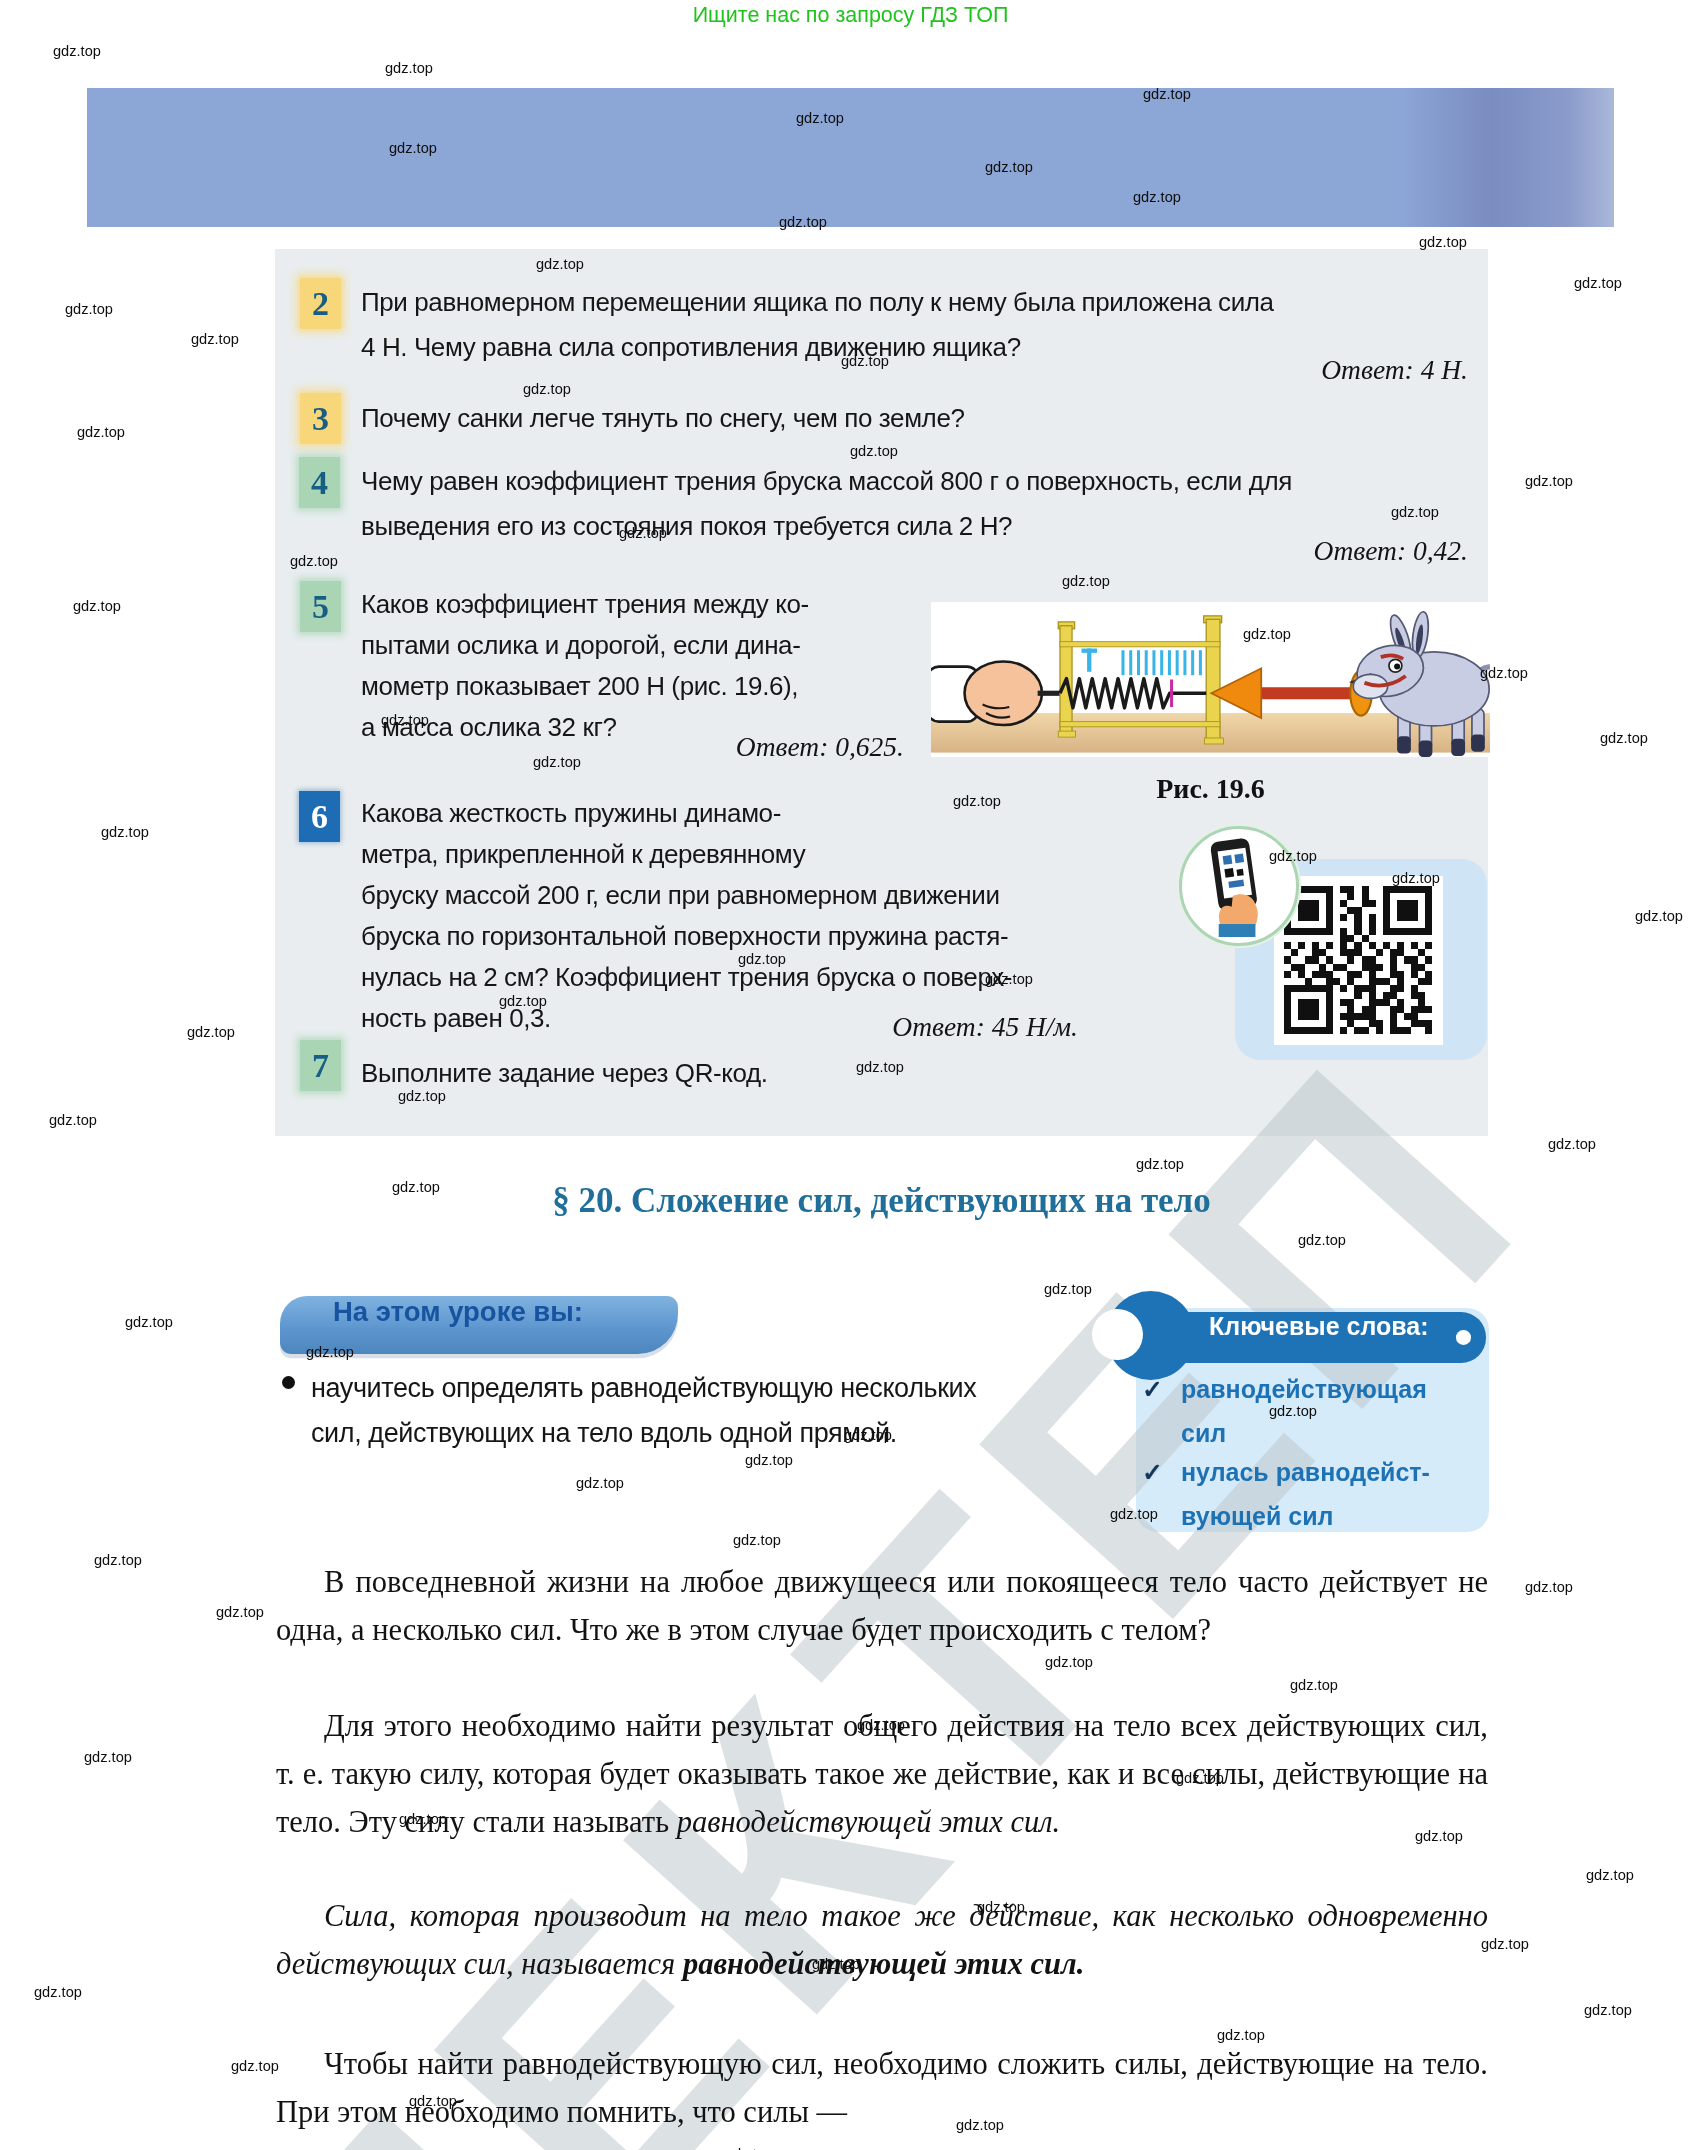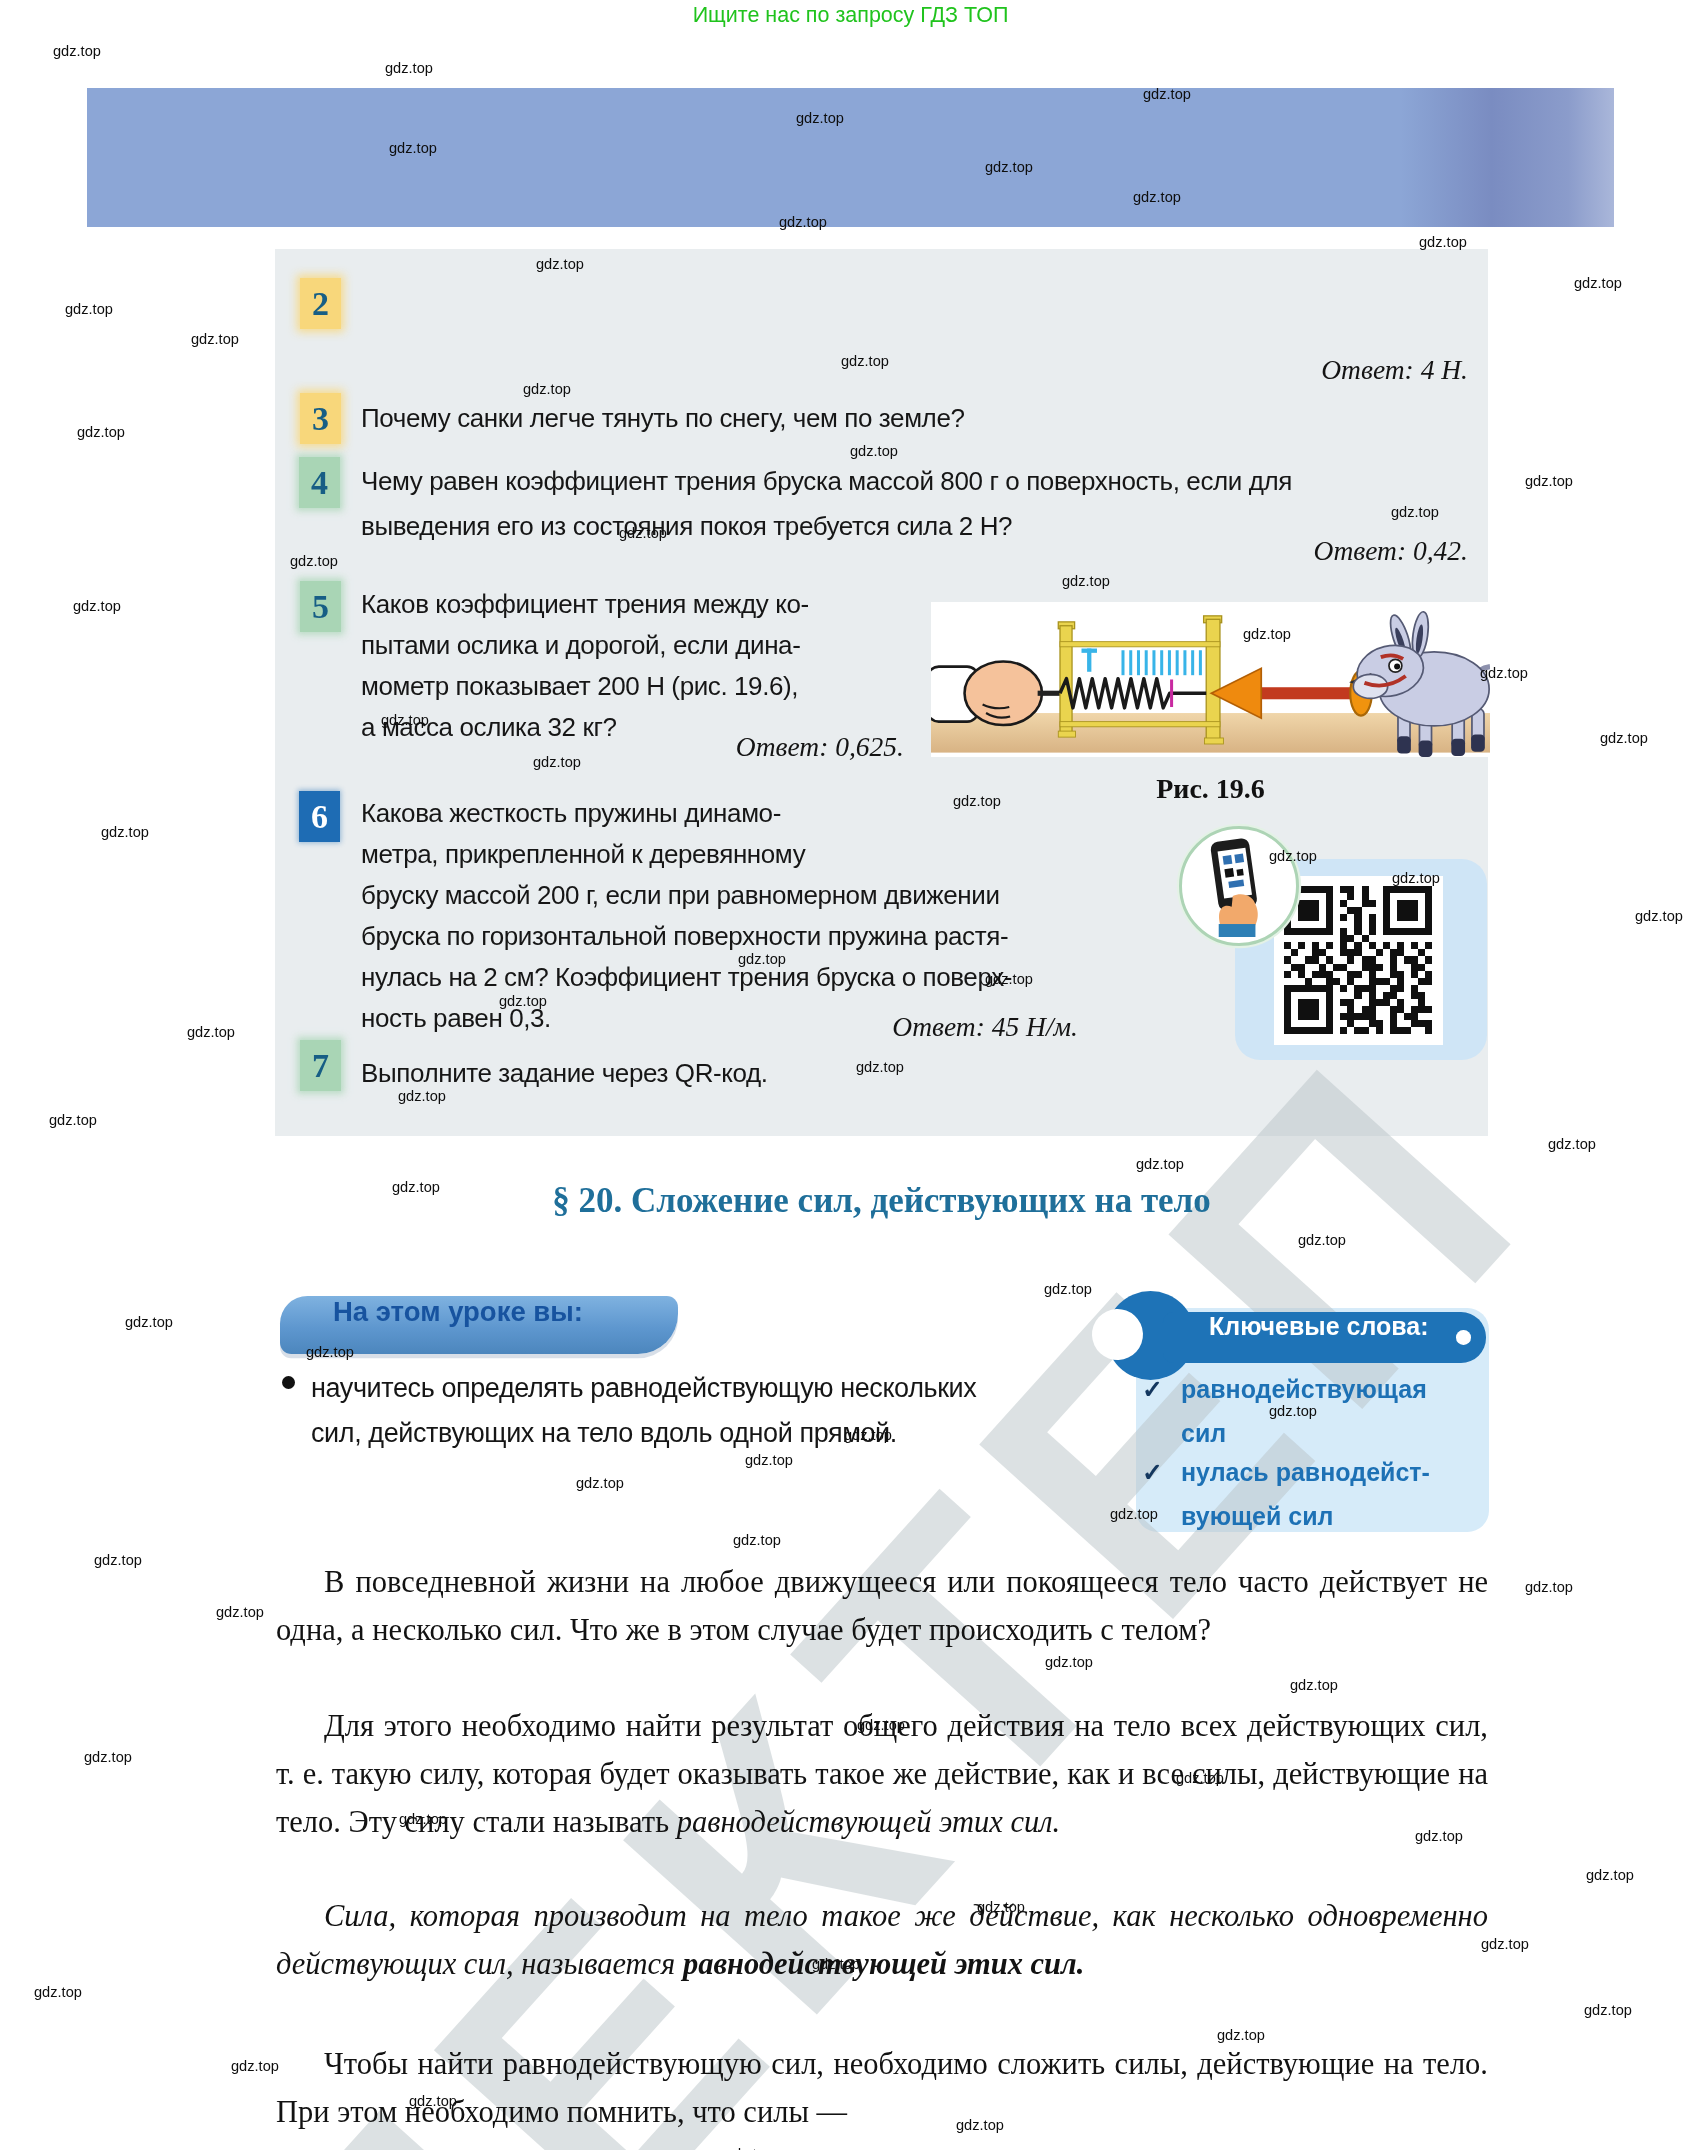--- a/index.html
+++ b/index.html
@@ -74,20 +74,24 @@
   <div class="bg qr-panel"></div>
   <div class="bg kw-panel"></div>
   <div class="bg ribbon"></div>
 
   <div class="big-wm">МЕКТЕП</div>
 
   <div class="c top-promo">Ищите нас по запросу ГДЗ ТОП</div>
 
   <div class="c badge yellow" style="left:300px;top:278px;">
     <span>2</span>
+  </div>
+  <div class="c task-text lh105" style="left:361px;top:280px;">
+    <span>При равномерном перемещении ящика по полу к нему была приложена сила</span>
+    <span>4 Н. Чему равна сила сопротивления движению ящика?</span>
   </div>
   <div class="c answer" style="right:233px;top:354px;">Ответ: 4 Н.</div>
 
   <div class="c badge yellow" style="left:300px;top:393px;">
     <span>3</span>
   </div>
   <div class="c task-text lh105" style="left:361px;top:396px;">
     <span>Почему санки легче тянуть по снегу, чем по земле?</span>
   </div>
 

